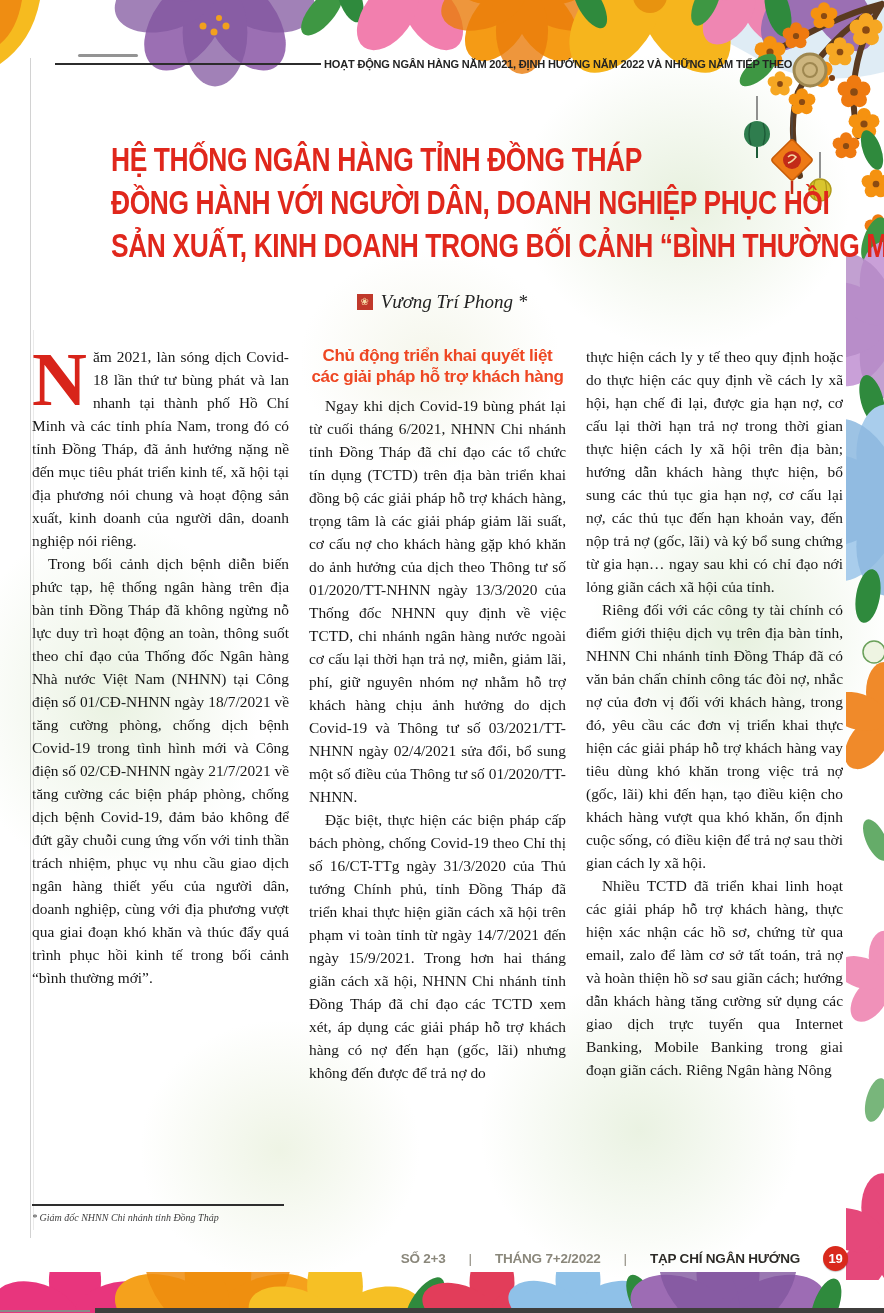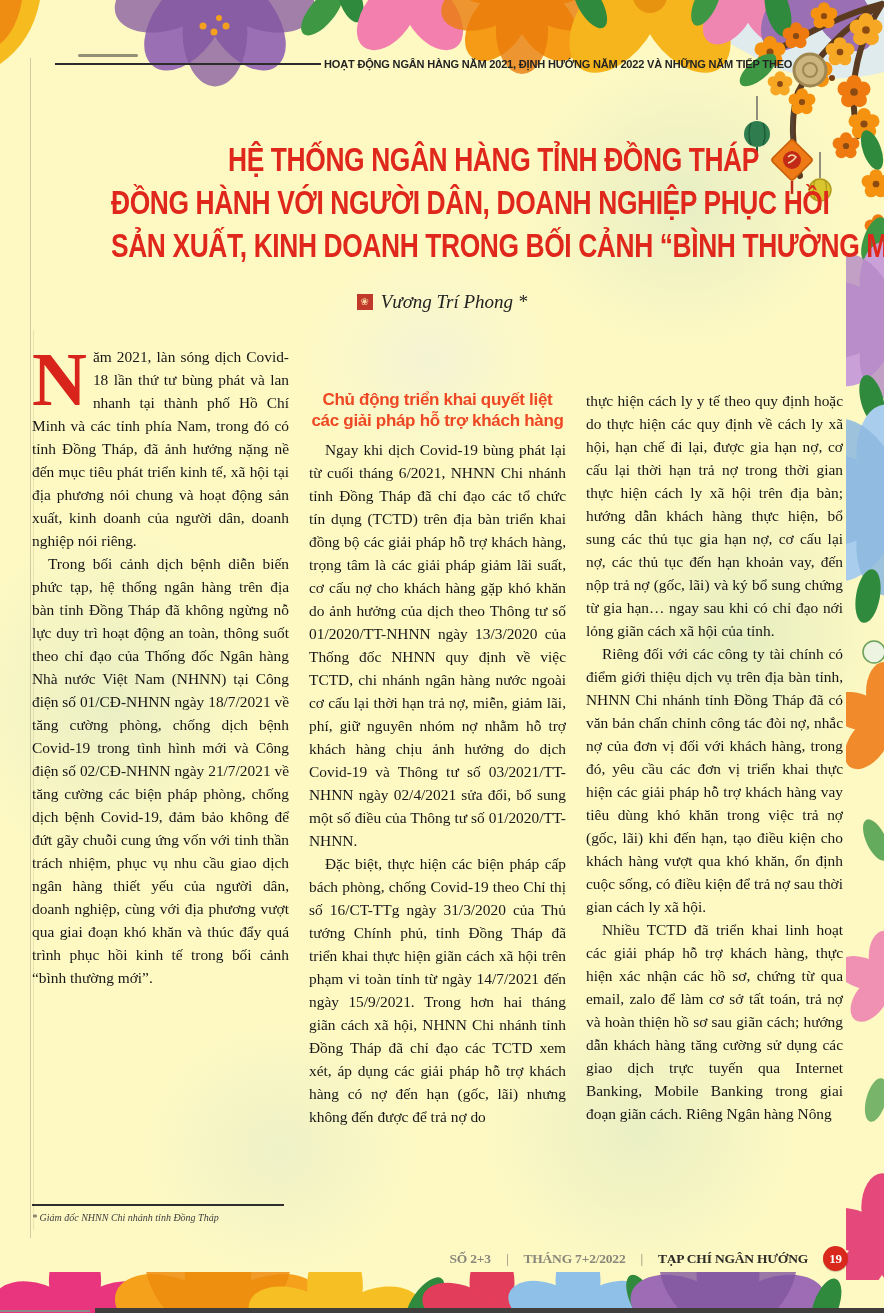--- a/index.html
+++ b/index.html
@@ -1,16 +1,16 @@
 <!DOCTYPE html>
 <html><head>
 <meta charset="utf-8">
 <style>
   html,body{margin:0;padding:0;background:#e9e9e2;}
-  .page{position:relative;width:884px;height:1313px;margin:0 auto;background:#fef9c3;
+  .page{position:relative;width:884px;height:1313px;margin:0 auto;background:#ffffff;
         overflow:hidden;font-family:"Liberation Serif",serif;}
   
   .blob{position:absolute;border-radius:50%;pointer-events:none;}
   .b1{left:520px;top:50px;width:330px;height:300px;background:radial-gradient(closest-side,rgba(213,229,197,.55),rgba(213,229,197,0));}
   .b2{left:-40px;top:520px;width:300px;height:360px;background:radial-gradient(closest-side,rgba(213,229,197,.5),rgba(213,229,197,0));}
   .b3{left:590px;top:470px;width:300px;height:330px;background:radial-gradient(closest-side,rgba(206,226,190,.5),rgba(206,226,190,0));}
   .b4{left:140px;top:1020px;width:280px;height:260px;background:radial-gradient(closest-side,rgba(222,233,203,.5),rgba(222,233,203,0));}
   .b5{left:480px;top:980px;width:320px;height:300px;background:radial-gradient(closest-side,rgba(213,229,197,.5),rgba(213,229,197,0));}
   .b6{left:300px;top:250px;width:260px;height:220px;background:radial-gradient(closest-side,rgba(238,240,222,.6),rgba(238,240,222,0));}
 
@@ -19,51 +19,51 @@
   .crease2{position:absolute;left:33px;top:330px;width:1px;height:900px;background:rgba(50,50,50,.10);}
 
   
   .kicker{position:absolute;left:55px;top:58px;width:790px;display:flex;align-items:center;}
   .kicker-rule{flex:none;width:266px;height:2px;background:#2c2c2c;}
   .kicker-text{flex:none;margin-left:3px;font-family:"Liberation Sans",sans-serif;font-weight:bold;
                font-size:11.5px;letter-spacing:-0.2px;color:#232323;white-space:nowrap;transform:scaleX(.96);transform-origin:left center;}
   .kicker-smudge{position:absolute;left:78px;top:54px;width:60px;height:3px;background:rgba(40,40,40,.5);border-radius:2px;}
 
   
-  .title{position:absolute;left:30px;top:138px;width:810px;text-align:right;
+  .title{position:absolute;left:30px;top:138px;width:810px;text-align:left;
          font-family:"Liberation Sans",sans-serif;font-weight:bold;color:#e0271c;}
   .title-line{display:block;font-size:33px;line-height:43px;letter-spacing:-0.5px;
               transform:scaleX(.8);transform-origin:50% 50%;white-space:nowrap;}
 
   
   .author{position:absolute;left:0;top:291px;width:884px;text-align:center;}
   .author-inner{display:inline-flex;align-items:center;gap:8px;}
   .author-icon{width:16px;height:16px;background:#c0392b;color:#f5d9a3;font-size:10px;line-height:16px;
                text-align:center;font-family:"DejaVu Sans",sans-serif;}
   .author-name{font-family:"Liberation Serif",serif;font-style:italic;font-weight:normal;font-size:19px;color:#222;}
 
   
   .cols{position:absolute;left:32px;top:345px;width:812px;display:flex;gap:20px;}
   .col{width:257px;flex:none;font-size:15.4px;line-height:23px;text-align:justify;color:#161616;overflow:hidden;}
   .col-1{height:852px;}
-  .col-2,.col-3{height:902px;margin-top:44px;}
+  .col-2,.col-3{height:902px;}
   .col p{margin:0;}
   .col p.ind{text-indent:16px;}
   .dropcap{float:left;font-family:"Liberation Serif",serif;font-weight:bold;font-size:76px;line-height:60px;
            color:#d8241a;padding:4px 6px 0 0;}
   .sec-heading{font-family:"Liberation Sans",sans-serif;font-weight:bold;font-size:17px;line-height:21px;
                color:#ee4723;text-align:center;margin:0 0 7px 0;letter-spacing:-0.3px;}
 
   
   .footnote{position:absolute;left:32px;top:1204px;width:252px;border-top:2px solid #2e2e2e;padding-top:6px;
             font-style:italic;font-size:10px;color:#3c3c3c;font-family:"Liberation Serif",serif;}
 
   
-  .footer{position:absolute;right:36px;top:1246px;display:flex;align-items:center;gap:15px;
-          font-family:Liberation Serif, serif;font-size:13.5px;letter-spacing:-0.2px;}
+  .footer{position:absolute;right:36px;top:1246px;display:flex;align-items:center;gap:23px;
+          font-family:Liberation Sans, sans-serif;font-size:13.5px;letter-spacing:-0.2px;}
   .footer .muted{color:#8a877b;font-weight:bold;}
   .footer .sep{color:#8a877b;font-weight:normal;}
   .footer .journal{color:#2d2b27;font-weight:bold;}
   .page-badge{width:25px;height:25px;border-radius:50%;background:#d9291c;color:#fff;font-weight:bold;
               font-size:13px;line-height:25px;text-align:center;box-shadow:0 1px 1px rgba(0,0,0,.25);}
 </style>
 </head>
 <body>
 
 <div class="page">

